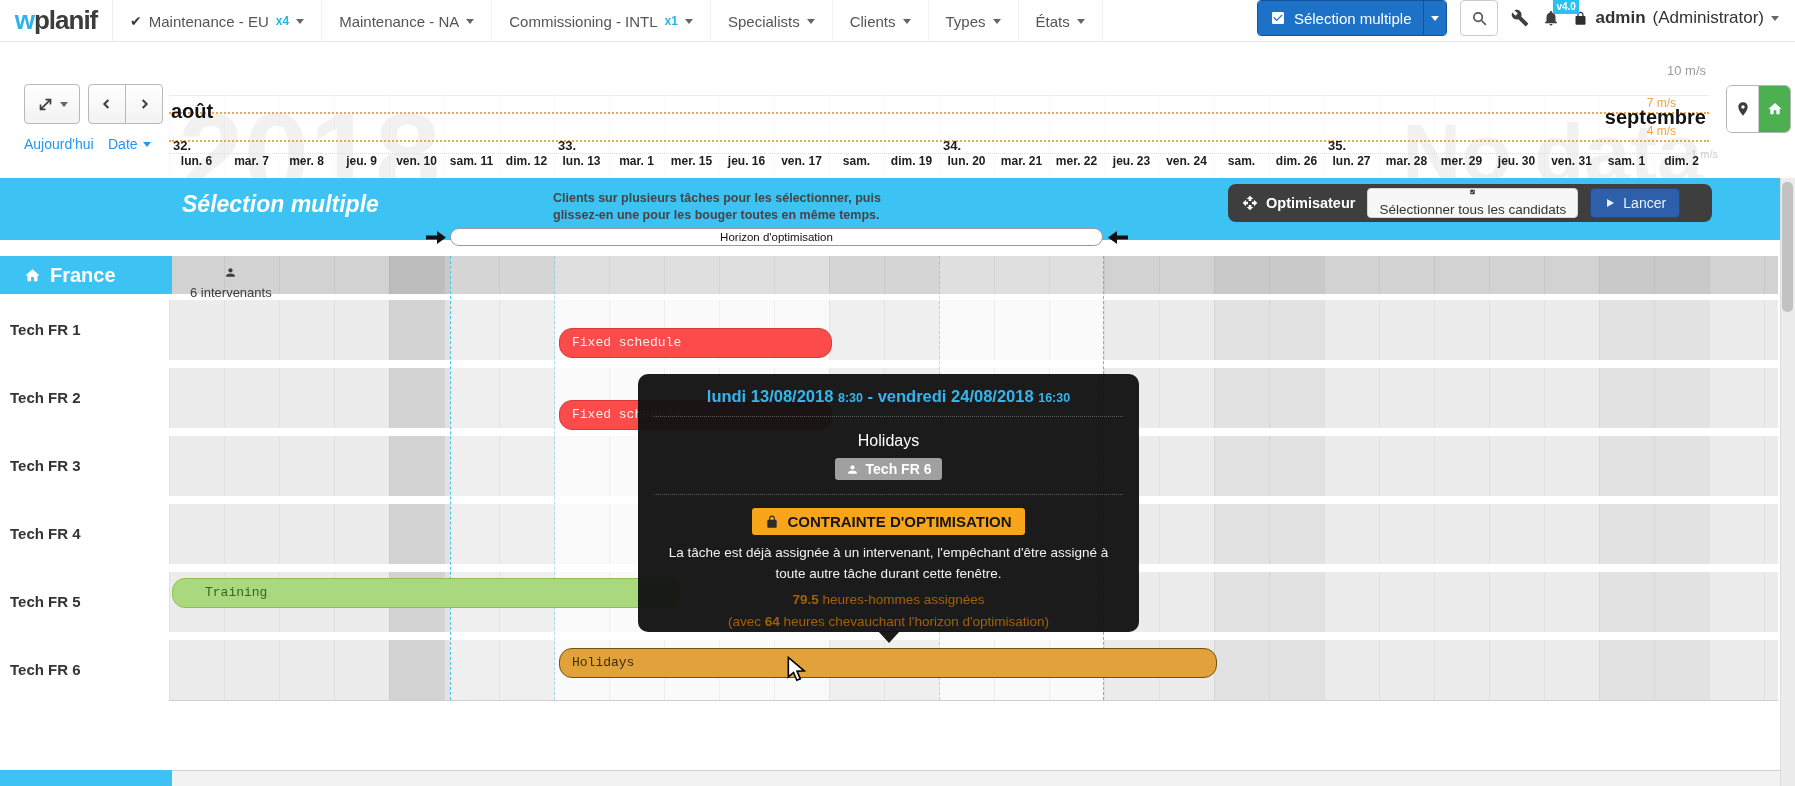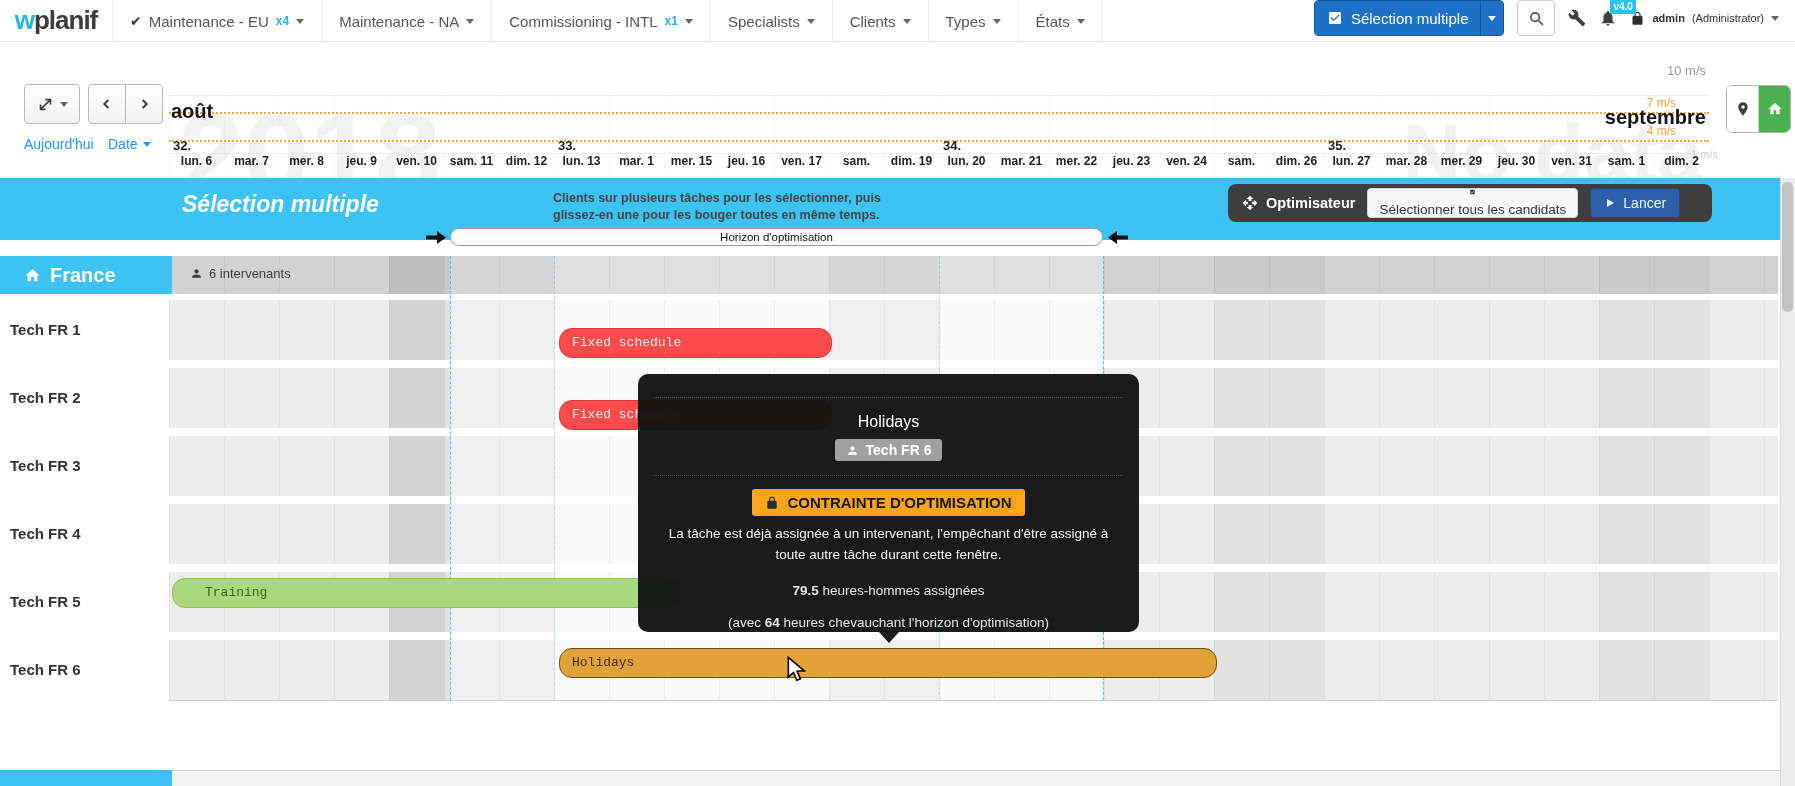--- a/index.html
+++ b/index.html
@@ -16,21 +16,21 @@
   .caret{width:0;height:0;border-left:4px solid transparent;border-right:4px solid transparent;border-top:5px solid #666;display:inline-block;}
   .nav-right{margin-left:auto;display:flex;align-items:center;gap:13px;padding-right:10px;}
   .btn-multi{display:flex;align-items:stretch;height:34px;border-radius:4px;overflow:hidden;border:1px solid #14539b;cursor:pointer;}
   .btn-multi .main{display:flex;align-items:center;gap:8px;background:#1d71c7;color:#fff;font-size:15px;padding:0 12px;}
   .btn-multi .dd{display:flex;align-items:center;background:#1d71c7;border-left:1px solid #14539b;padding:0 7px;}
   .btn-multi .dd .caret{border-top-color:#fff;}
   .btn-search{width:36px;height:34px;background:#fff;border:1px solid #ccc;border-radius:4px;display:flex;align-items:center;justify-content:center;cursor:pointer;}
   .icon-btn{display:flex;align-items:center;justify-content:center;cursor:pointer;color:#3f3f3f;}
   .bell-wrap{position:relative;cursor:pointer;color:#3f3f3f;}
   .vbadge{position:absolute;top:-9px;left:11px;background:#29c1f0;color:#fff;font-size:10px;font-weight:bold;padding:1px 3px;line-height:12px;}
-  .admin{display:flex;align-items:center;gap:7px;font-size:11px;color:#333;cursor:pointer;padding-right:6px;}
+  .admin{display:flex;align-items:center;gap:7px;font-size:17px;color:#333;cursor:pointer;padding-right:6px;}
   .admin b{font-weight:bold;}
 
   
   .tbtn{position:absolute;background:linear-gradient(#ffffff,#f2f2f2);border:1px solid #b9b9b9;border-radius:4px;display:flex;align-items:center;justify-content:center;cursor:pointer;color:#3d3d3d;box-sizing:border-box;}
   .link{position:absolute;color:#2196f3;font-size:14px;cursor:pointer;display:flex;align-items:center;gap:5px;}
   .link .caret{border-top-color:#2196f3;}
 
   
   .wm{position:absolute;font-weight:bold;color:rgba(0,0,0,0.055);z-index:1;line-height:1;pointer-events:none;}
   .hgrid{position:absolute;left:169px;top:90px;width:1540px;height:86px;background:repeating-linear-gradient(90deg,rgba(0,0,0,0.025) 0 1px,transparent 1px 55px);z-index:2;}
@@ -62,21 +62,21 @@
 
   
   .grow{position:absolute;left:169px;top:256px;width:1609px;height:38px;background:#d2d2d2;z-index:3;}
   .band{position:absolute;left:169px;width:1609px;height:60px;background:#ececec;z-index:3;}
   .hz{position:absolute;left:281px;width:653px;top:0;bottom:0;background:#fafafa;}
   .grow .hz{background:#dfdfdf;}
   .wk{position:absolute;inset:0;background:repeating-linear-gradient(90deg,transparent 0 275px,rgba(0,0,0,0.045) 275px 385px);}
   .dl{position:absolute;inset:0;background:repeating-linear-gradient(90deg,rgba(0,0,0,0.05) 0 1px,transparent 1px 55px);}
   .td{position:absolute;left:220px;width:55px;top:0;bottom:0;background:rgba(80,80,80,0.16);}
   .france{position:absolute;left:0;top:256px;width:172px;height:38px;background:#3dc3f3;color:#fff;display:flex;align-items:center;gap:9px;padding-left:24px;box-sizing:border-box;font-size:20px;font-weight:bold;z-index:4;cursor:pointer;}
-  .gcount{position:absolute;left:190px;top:266px;display:flex;align-items:center;gap:6px;font-size:13px;color:#3d3d3d;z-index:5;}
+  .gcount{position:absolute;left:190px;top:266px;display:flex;align-items:center;gap:6px;font-size:13px;color:#3d3d3d;z-index:5;flex-direction:column;}
   .res-label{position:absolute;left:10px;font-size:15px;font-weight:bold;color:#333;z-index:5;}
   .vdash{position:absolute;top:256px;height:444px;width:0;border-left:1px dashed #49c3f1;z-index:6;}
   .vdash.lite{border-left-color:rgba(73,195,241,0.45);}
   .task{position:absolute;height:30px;border-radius:13px;font-family:"Liberation Mono","DejaVu Sans Mono",monospace;font-size:13px;line-height:28px;padding:0 12px;box-sizing:border-box;white-space:nowrap;overflow:hidden;z-index:8;cursor:pointer;}
   .task-red{background:#fb4b4b;border:1px solid #d93a3a;color:#ffecec;}
   .task-green{background:#a9d87f;border:1px solid #8cc152;color:#33691e;}
   .task-orange{background:#e2a23b;border:1px solid #6f5311;color:#3f2d00;}
   .chart-bottom{position:absolute;left:169px;top:700px;width:1609px;border-top:1px solid #cfcfcf;z-index:3;}
   .bottom-strip{position:absolute;left:0;top:770px;width:1780px;height:16px;background:#f2f2f2;border-top:1px solid #d0d0d0;z-index:3;}
   .bottom-cyan{position:absolute;left:0;top:770px;width:172px;height:16px;background:#3dc3f3;z-index:4;}
@@ -88,21 +88,21 @@
   
   .tooltip{position:absolute;left:638px;top:374px;width:501px;height:258px;background:rgba(18,18,18,0.96);border-radius:10px;z-index:40;color:#fff;text-align:center;box-sizing:border-box;padding:13px 16px 0 16px;}
   .tooltip .tt-arrow{position:absolute;left:50%;bottom:-11px;margin-left:-11px;width:0;height:0;border-left:11px solid transparent;border-right:11px solid transparent;border-top:12px solid rgba(18,18,18,0.96);}
   .tt-head{color:#35b5f0;font-weight:bold;font-size:16.5px;}
   .tt-head .tt-time{font-size:12.5px;}
   .tt-sep{border-top:1px dotted #585858;margin:10px 0 0 0;}
   .tt-task{margin-top:15px;font-size:16px;}
   .tt-res{display:inline-flex;align-items:center;gap:7px;background:#a0a0a0;color:#fff;font-weight:bold;font-size:14px;border-radius:3px;padding:3px 11px;margin-top:8px;}
   .tt-constraint{display:inline-flex;align-items:center;gap:8px;background:#f8a51b;color:#151515;font-weight:bold;font-size:15px;border-radius:3px;padding:5px 13px;margin-top:13px;}
   .tt-body{font-size:13.5px;line-height:1.55;margin-top:8px;color:#f2f2f2;}
-  .tt-line{margin-top:17px;font-size:13.5px;color:#e5e5e5;}
+  .tt-line{margin-top:7px;font-size:13.5px;color:#a16207;}
 
   .cursor{position:absolute;left:786px;top:656px;z-index:60;pointer-events:none;}
   svg{display:block;}
 </style>
 </head>
 <body>
 
 <div class="app">
 
   <header class="nav">
@@ -381,20 +381,27 @@
   <div class="task task-orange" style="left:559px;top:648px;width:658px;">Holidays</div>
 
   <div class="chart-bottom"></div>
   <div class="bottom-strip"></div>
   <div class="bottom-cyan"></div>
 
   <div class="sb-track"></div>
   <div class="sb-thumb"></div>
 
   <div class="tooltip">
+    <div class="tt-head">
+      <span>lundi 13/08/2018</span>
+      <span class="tt-time">8:30</span>
+      <span>-</span>
+      <span>vendredi 24/08/2018</span>
+      <span class="tt-time">16:30</span>
+    </div>
     <div class="tt-sep"></div>
     <div class="tt-task">Holidays</div>
     <div>
       <span class="tt-res">
         <svg width="13" height="13" viewBox="0 0 24 24" fill="#fff">
             <path d="M12 12c2.2 0 4-1.8 4-4s-1.8-4-4-4-4 1.8-4 4 1.8 4 4 4zm0 2c-2.7 0-8 1.3-8 4v2h16v-2c0-2.7-5.3-4-8-4z"></path>
           </svg>
         <span>Tech FR 6</span>
       </span>
     </div>

